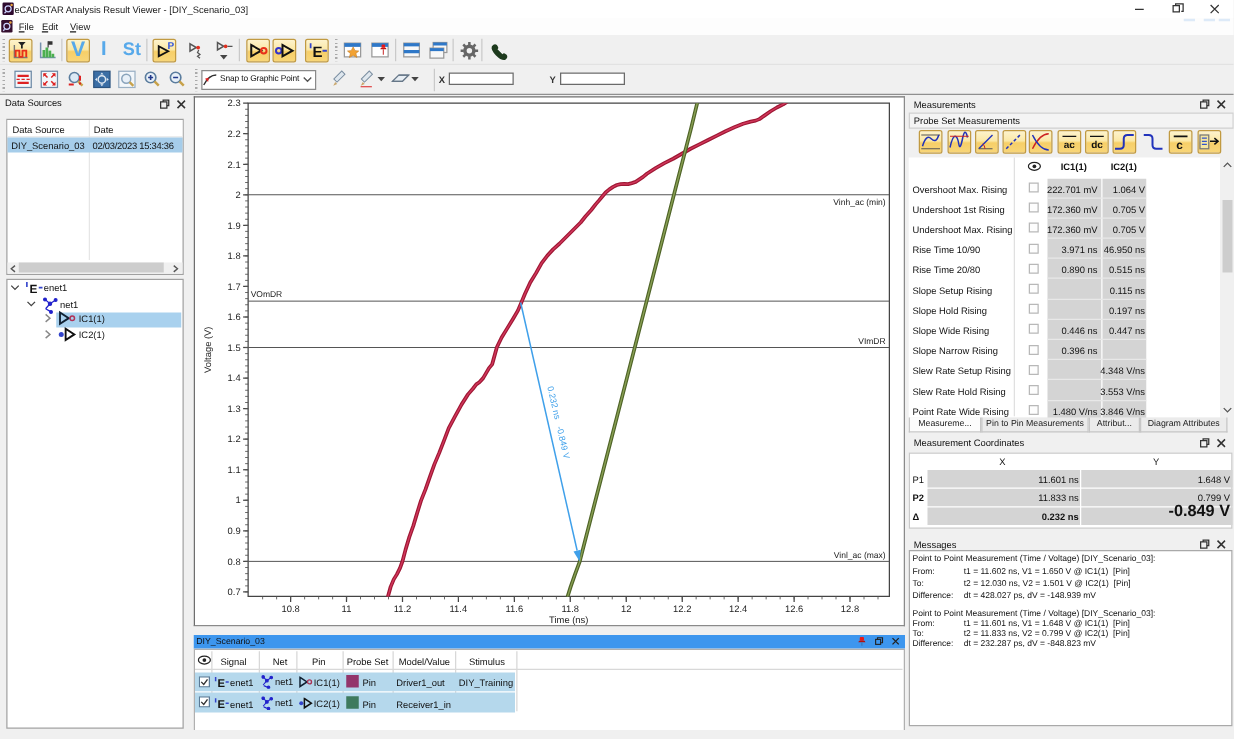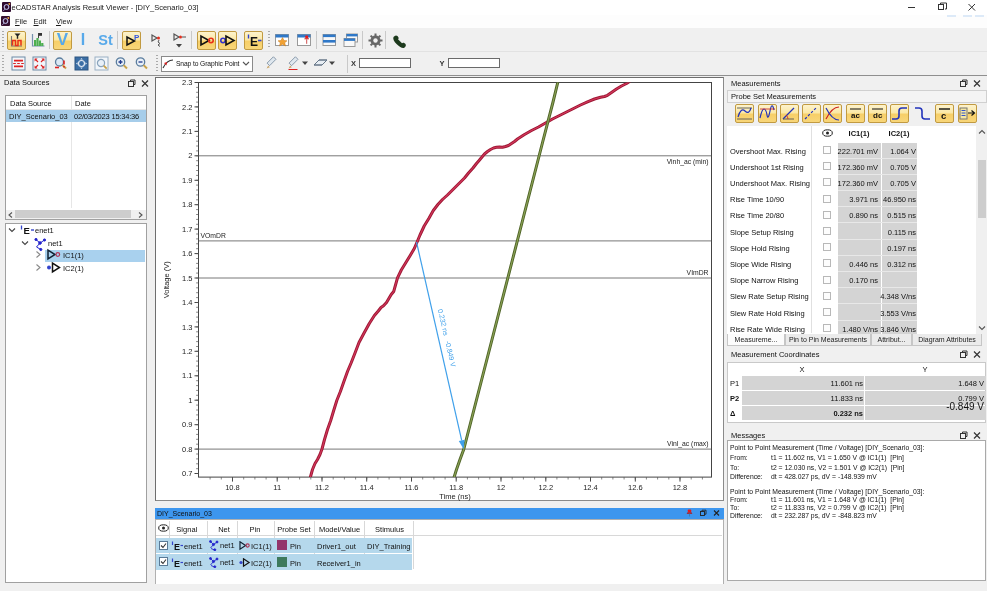--- a/index.html
+++ b/index.html
@@ -660,35 +660,35 @@
 <div class="abs" style="left:822.5px;top:227.0px;width:8px;height:8px;background:#fdfdfd;border:1px solid #b8b8b8"></div>
 <div class="abs" style="left:916px;top:227.5px;font-size:7.5px;color:#111;transform:translateX(-100%);white-space:nowrap">0.115 ns</div>
 <div class="abs" style="left:837.5px;top:238.5px;width:79.5px;height:1px;background:#e8e8e8"></div>
 <div class="abs" style="left:730px;top:243.7px;font-size:7.5px;color:#111;white-space:nowrap">Slope Hold Rising</div>
 <div class="abs" style="left:822.5px;top:243.2px;width:8px;height:8px;background:#fdfdfd;border:1px solid #b8b8b8"></div>
 <div class="abs" style="left:916px;top:243.7px;font-size:7.5px;color:#111;transform:translateX(-100%);white-space:nowrap">0.197 ns</div>
 <div class="abs" style="left:837.5px;top:254.7px;width:79.5px;height:1px;background:#e8e8e8"></div>
 <div class="abs" style="left:730px;top:259.9px;font-size:7.5px;color:#111;white-space:nowrap">Slope Wide Rising</div>
 <div class="abs" style="left:822.5px;top:259.4px;width:8px;height:8px;background:#fdfdfd;border:1px solid #b8b8b8"></div>
 <div class="abs" style="left:878px;top:259.9px;font-size:7.5px;color:#111;transform:translateX(-100%);white-space:nowrap">0.446 ns</div>
-<div class="abs" style="left:916px;top:259.9px;font-size:7.5px;color:#111;transform:translateX(-100%);white-space:nowrap">0.312 ns</div>
+<div class="abs" style="left:916px;top:259.9px;font-size:7.5px;color:#111;transform:translateX(-100%);white-space:nowrap">0.447 ns</div>
 <div class="abs" style="left:837.5px;top:270.9px;width:79.5px;height:1px;background:#e8e8e8"></div>
 <div class="abs" style="left:730px;top:276.1px;font-size:7.5px;color:#111;white-space:nowrap">Slope Narrow Rising</div>
 <div class="abs" style="left:822.5px;top:275.6px;width:8px;height:8px;background:#fdfdfd;border:1px solid #b8b8b8"></div>
-<div class="abs" style="left:878px;top:276.1px;font-size:7.5px;color:#111;transform:translateX(-100%);white-space:nowrap">0.170 ns</div>
+<div class="abs" style="left:878px;top:276.1px;font-size:7.5px;color:#111;transform:translateX(-100%);white-space:nowrap">0.396 ns</div>
 <div class="abs" style="left:837.5px;top:287.1px;width:79.5px;height:1px;background:#e8e8e8"></div>
 <div class="abs" style="left:730px;top:292.3px;font-size:7.5px;color:#111;white-space:nowrap">Slew Rate Setup Rising</div>
 <div class="abs" style="left:822.5px;top:291.8px;width:8px;height:8px;background:#fdfdfd;border:1px solid #b8b8b8"></div>
 <div class="abs" style="left:916px;top:292.3px;font-size:7.5px;color:#111;transform:translateX(-100%);white-space:nowrap">4.348 V/ns</div>
 <div class="abs" style="left:837.5px;top:303.3px;width:79.5px;height:1px;background:#e8e8e8"></div>
 <div class="abs" style="left:730px;top:308.5px;font-size:7.5px;color:#111;white-space:nowrap">Slew Rate Hold Rising</div>
 <div class="abs" style="left:822.5px;top:308.0px;width:8px;height:8px;background:#fdfdfd;border:1px solid #b8b8b8"></div>
 <div class="abs" style="left:916px;top:308.5px;font-size:7.5px;color:#111;transform:translateX(-100%);white-space:nowrap">3.553 V/ns</div>
 <div class="abs" style="left:837.5px;top:319.5px;width:79.5px;height:1px;background:#e8e8e8"></div>
-<div class="abs" style="left:730px;top:324.7px;font-size:7.5px;color:#111;white-space:nowrap">Rise Rate Wide Rising</div>
+<div class="abs" style="left:730px;top:324.7px;font-size:7.5px;color:#111;white-space:nowrap">Point Rate Wide Rising</div>
 <div class="abs" style="left:822.5px;top:324.2px;width:8px;height:8px;background:#fdfdfd;border:1px solid #b8b8b8"></div>
 <div class="abs" style="left:878px;top:324.7px;font-size:7.5px;color:#111;transform:translateX(-100%);white-space:nowrap">1.480 V/ns</div>
 <div class="abs" style="left:916px;top:324.7px;font-size:7.5px;color:#111;transform:translateX(-100%);white-space:nowrap">3.846 V/ns</div>
 <div class="abs" style="left:837.5px;top:335.7px;width:79.5px;height:1px;background:#e8e8e8"></div>
 <div class="abs" style="left:976.5px;top:126px;width:10px;height:207px;background:#f0f0f0"></div>
 <svg class="abs" style="left:976.5px;top:128px" width="10" height="8">
     <path d="M2 5.5 l3 -3 l3 3" fill="none" stroke="#555" stroke-width="1.1"></path>
   </svg>
 <svg class="abs" style="left:976.5px;top:324px" width="10" height="8">
     <path d="M2 2.5 l3 3 l3 -3" fill="none" stroke="#555" stroke-width="1.1"></path>
@@ -716,21 +716,21 @@
 <div class="abs" style="left:984px;top:378.7px;font-size:7.5px;font-weight:normal;color:#111;transform:translateX(-100%);white-space:nowrap">1.648 V</div>
 <div class="abs" style="left:741.5px;top:390.8px;width:122.5px;height:14.3px;background:#d4d4d4"></div>
 <div class="abs" style="left:864.5px;top:390.8px;width:121px;height:14.3px;background:#d4d4d4"></div>
 <div class="abs" style="left:730px;top:394.0px;font-size:7.5px;font-weight:bold;color:#111">P2</div>
 <div class="abs" style="left:863px;top:394.0px;font-size:7.5px;font-weight:normal;color:#111;transform:translateX(-100%);white-space:nowrap">11.833 ns</div>
 <div class="abs" style="left:984px;top:394.0px;font-size:7.5px;font-weight:normal;color:#111;transform:translateX(-100%);white-space:nowrap">0.799 V</div>
 <div class="abs" style="left:741.5px;top:406.1px;width:122.5px;height:14.3px;background:#d4d4d4"></div>
 <div class="abs" style="left:864.5px;top:406.1px;width:121px;height:14.3px;background:#d4d4d4"></div>
 <div class="abs" style="left:730px;top:409.3px;font-size:7.5px;font-weight:bold;color:#111">Δ</div>
 <div class="abs" style="left:863px;top:409.3px;font-size:7.5px;font-weight:bold;color:#111;transform:translateX(-100%);white-space:nowrap">0.232 ns</div>
-<div class="abs" style="left:984px;top:401px;font-size:10px;font-weight:normal;color:#111;transform:translateX(-100%);white-space:nowrap">-0.849 V</div>
+<div class="abs" style="left:984px;top:401px;font-size:13px;font-weight:bold;color:#111;transform:translateX(-100%);white-space:nowrap">-0.849 V</div>
 <div class="panelhdr" style="left:731px;top:430.5px">Messages</div>
 <svg class="abs" style="left:958px;top:430.5px" width="10" height="9">
     <rect x="2.5" y="2.5" width="5" height="5" fill="none" stroke="#333"></rect>
     <path d="M4.5 2.5 v-1.5 h4.5 v4.5 h-1.5" fill="none" stroke="#333"></path>
   </svg>
 <svg class="abs" style="left:972px;top:430.5px" width="10" height="9">
     <path d="M2 1.5 l6 6 M8 1.5 l-6 6" stroke="#333" stroke-width="1.2"></path>
   </svg>
 <div class="abs" style="left:727px;top:440px;width:259px;height:141px;background:#fff;border:1px solid #a9a9a9"></div>
 <div class="abs" style="left:730px;top:444.3px;font-size:6.8px;color:#111;white-space:nowrap">Point to Point Measurement (Time / Voltage) [DIY_Scenario_03]:</div>

